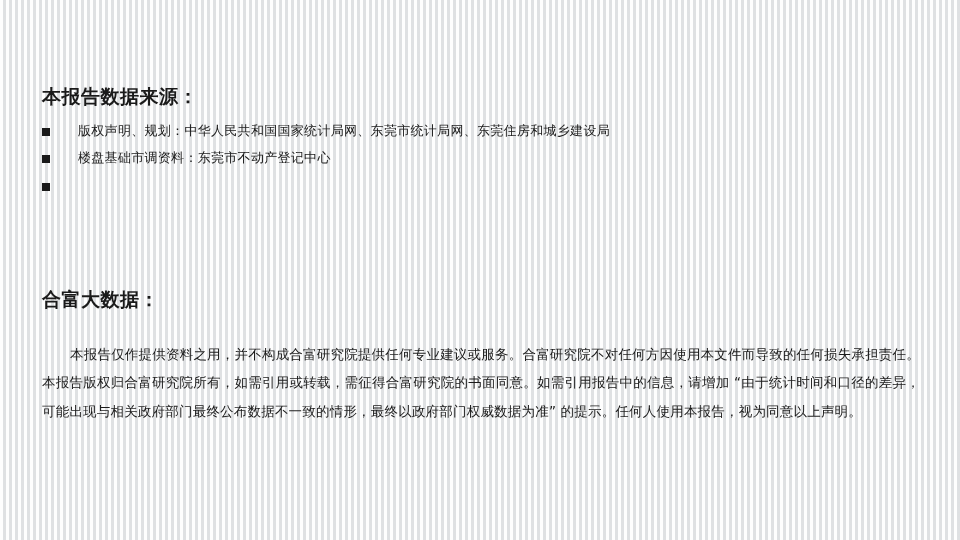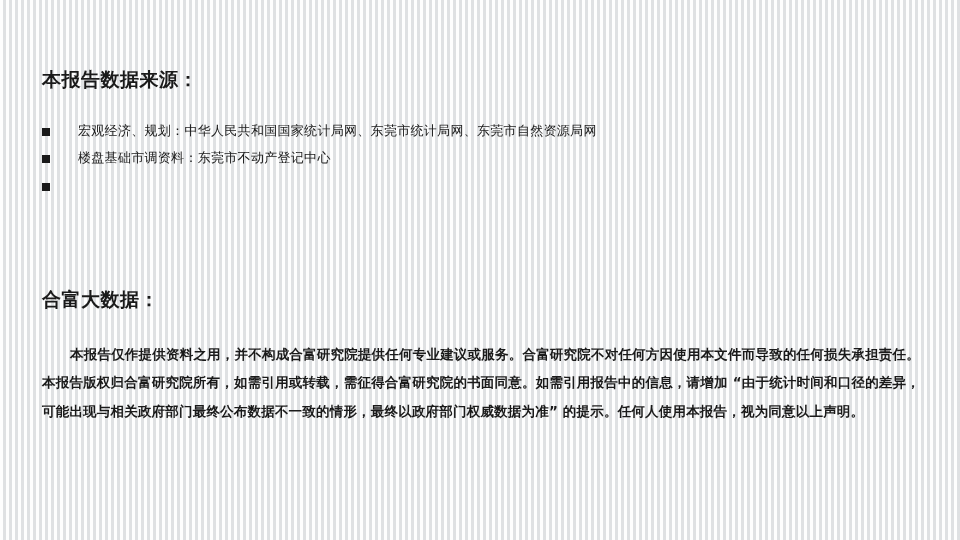--- a/index.html
+++ b/index.html
@@ -36,21 +36,21 @@
     height: 540px;
   }
   .heading {
     position: absolute;
     font-size: 19px;
     font-weight: bold;
     color: #1a1a1a;
     letter-spacing: 0.5px;
     line-height: 1.2;
   }
-  #h-sources { top: 68px; left: 0; }
+  #h-sources { top: 85px; left: 0; }
   #h-copyright { top: 288px; left: 0; }
 
   .bullets {
     position: absolute;
     top: 124px;
     left: 0;
     width: 860px;
   }
   .bullet-row {
     display: flex;
@@ -76,35 +76,34 @@
     position: absolute;
     top: 340px;
     left: 0;
     width: 878px;
     font-size: 13.5px;
     color: #1a1a1a;
     line-height: 2.1;
     text-align: justify;
     text-indent: 28px;
     letter-spacing: 0.2px;
-    font-weight: bold;
   }
 </style>
 </head>
 <body>
 
 <div class="slide">
   <div class="content">
 
     <div class="heading" id="h-sources">本报告数据来源：</div>
 
     <div class="bullets">
       <div class="bullet-row">
         <span class="bullet-marker"></span>
-        <span class="bullet-text">宏观经济、规划：中华人民共和国国家统计局网、东莞市统计局网、东莞市自然资源局网</span>
+        <span class="bullet-text">版权声明、规划：中华人民共和国国家统计局网、东莞市统计局网、东莞住房和城乡建设局</span>
       </div>
       <div class="bullet-row">
         <span class="bullet-marker"></span>
         <span class="bullet-text">楼盘基础市调资料：东莞市不动产登记中心</span>
       </div>
       <div class="bullet-row">
         <span class="bullet-marker"></span>
       </div>
     </div>
 

